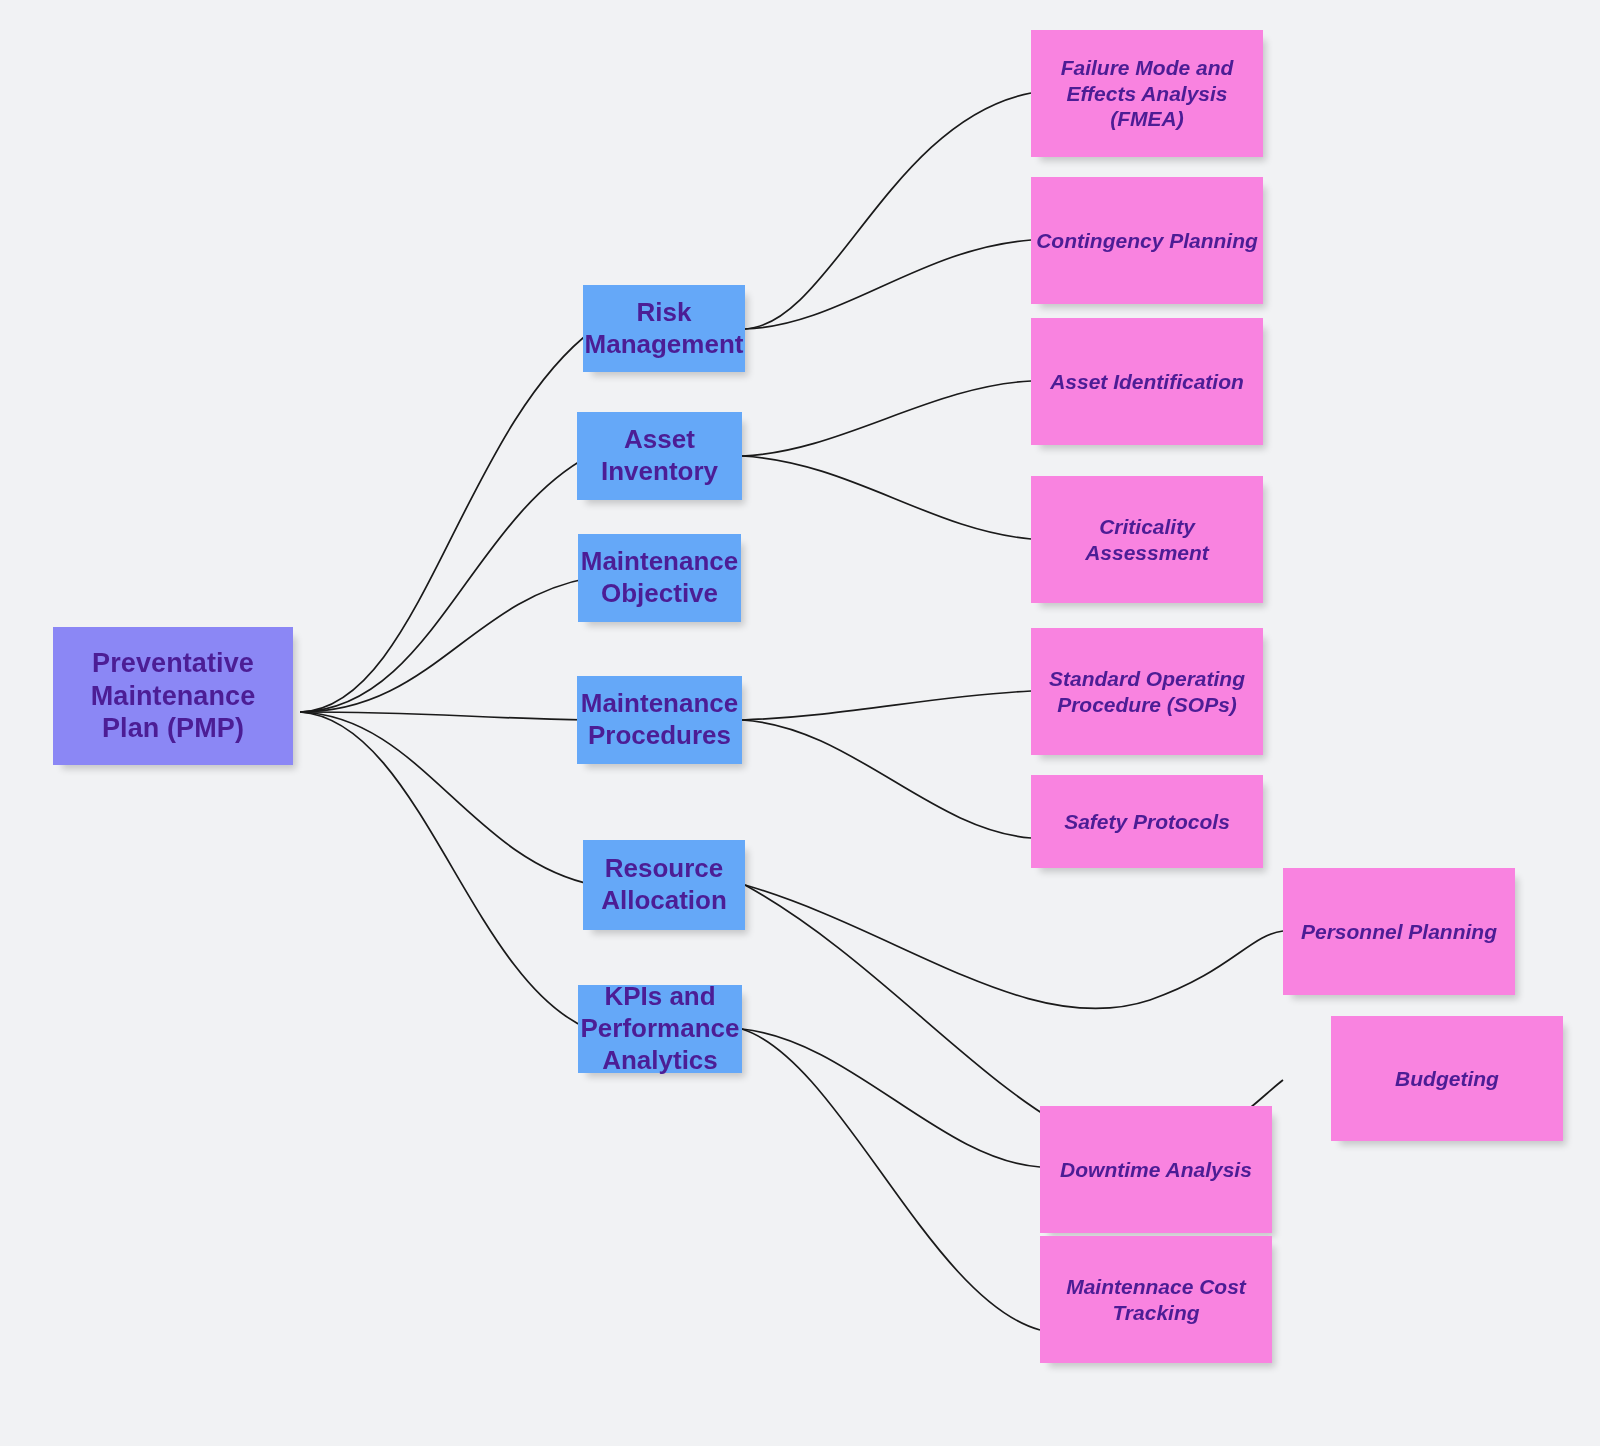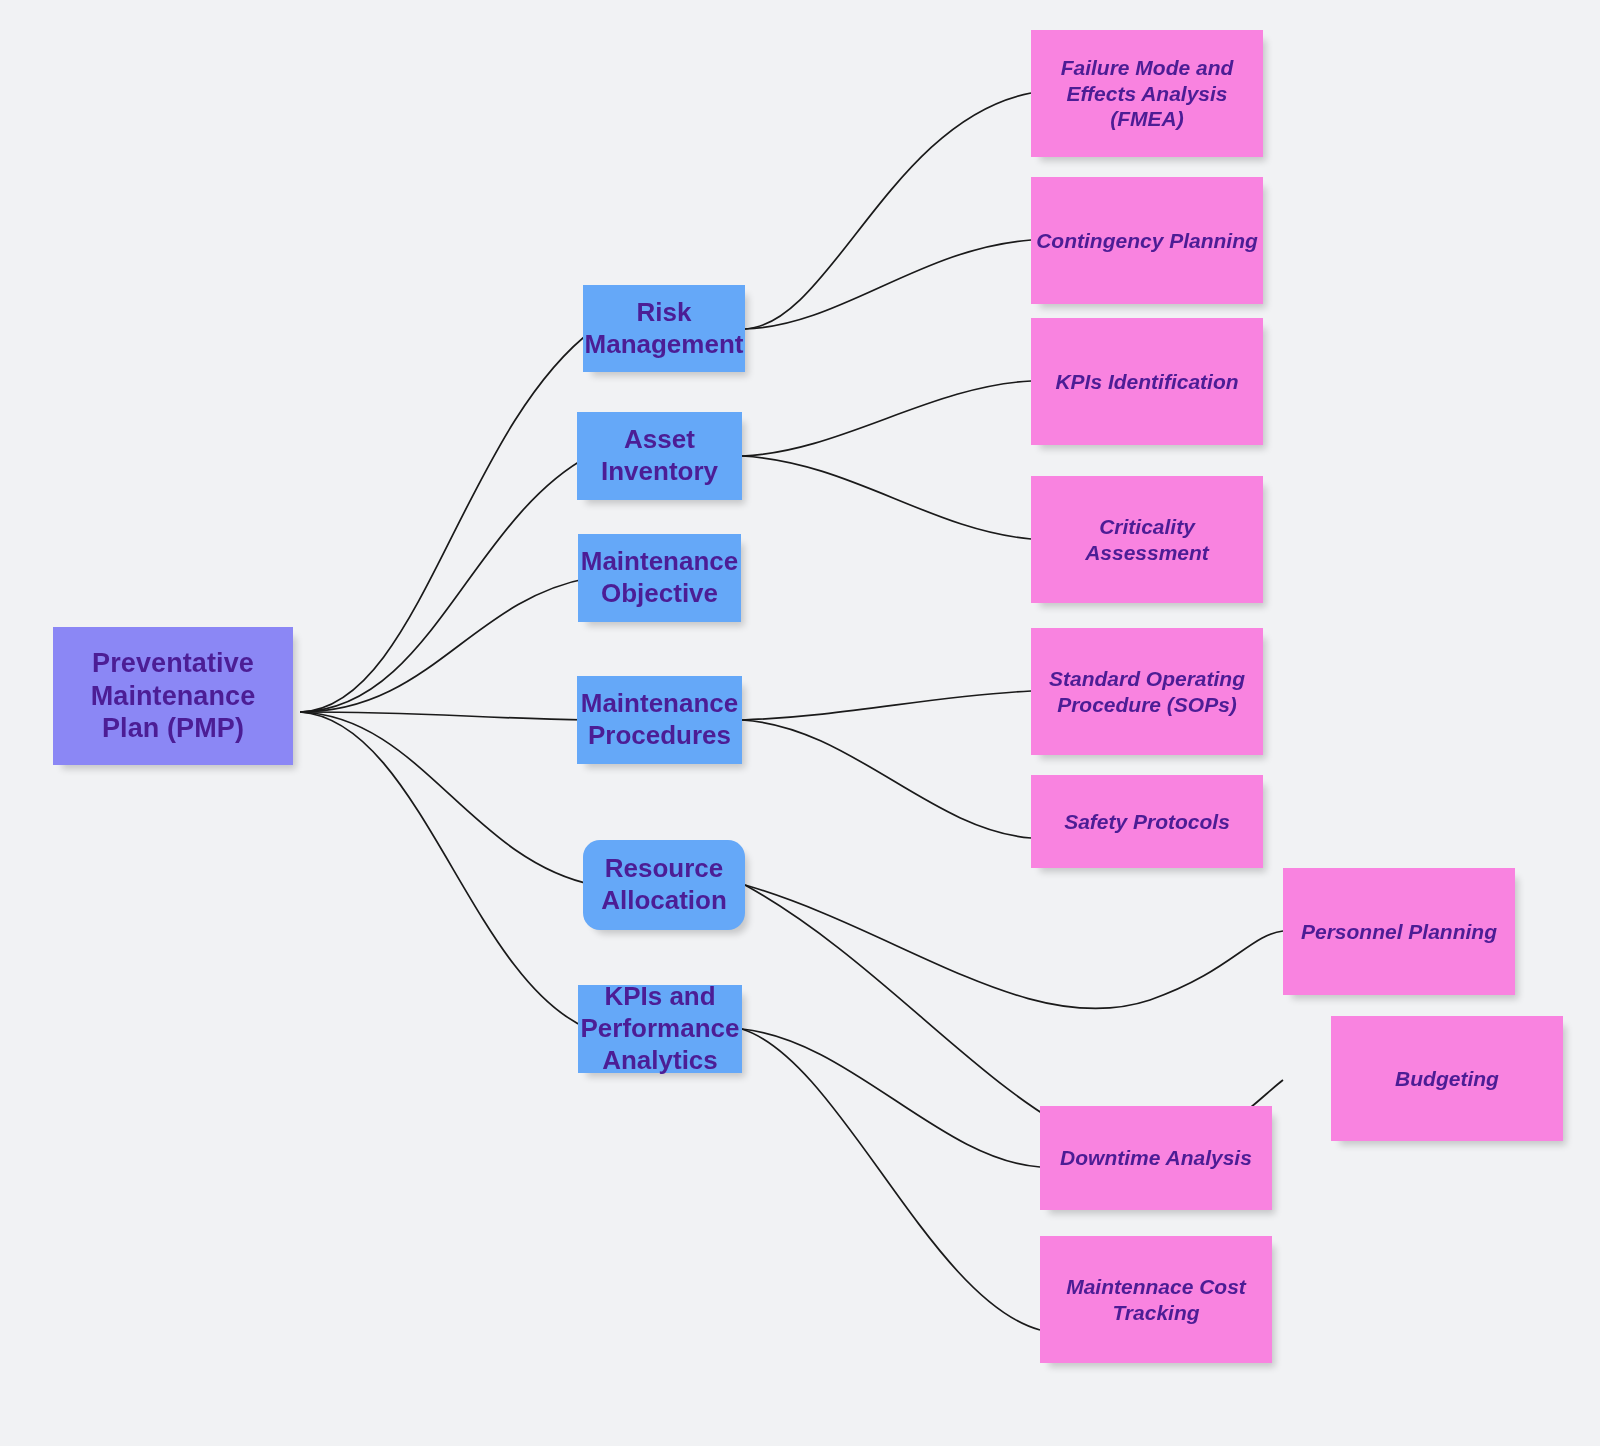--- a/index.html
+++ b/index.html
@@ -82,35 +82,35 @@
 Maintenance
 Plan (PMP)</span></div>
       <div class="node node-branch" style="left: 583px; top: 285px; width: 162px; height: 87px;"><span>Risk
 Management</span></div>
       <div class="node node-branch" style="left: 577px; top: 412px; width: 165px; height: 88px; justify-content: center;"><span>Asset
 Inventory</span></div>
       <div class="node node-branch" style="left: 578px; top: 534px; width: 163px; height: 88px;"><span>Maintenance
 Objective</span></div>
       <div class="node node-branch" style="left: 577px; top: 676px; width: 165px; height: 88px;"><span>Maintenance
 Procedures</span></div>
-      <div class="node node-branch" style="left: 583px; top: 840px; width: 162px; height: 90px; border-radius: 17px;"><span>Resource
+      <div class="node node-branch" style="left: 583px; top: 840px; width: 162px; height: 90px;"><span>Resource
 Allocation</span></div>
       <div class="node node-branch" style="left: 578px; top: 985px; width: 164px; height: 88px;"><span>KPIs and
 Performance
 Analytics</span></div>
       <div class="node node-leaf" style="left: 1031px; top: 30px; width: 232px; height: 127px;"><span>Failure Mode and
 Effects Analysis
 (FMEA)</span></div>
       <div class="node node-leaf" style="left: 1031px; top: 177px; width: 232px; height: 127px;"><span>Contingency Planning</span></div>
-      <div class="node node-leaf" style="left: 1031px; top: 318px; width: 232px; height: 127px;"><span>KPIs Identification</span></div>
+      <div class="node node-leaf" style="left: 1031px; top: 318px; width: 232px; height: 127px;"><span>Asset Identification</span></div>
       <div class="node node-leaf" style="left: 1031px; top: 476px; width: 232px; height: 127px;"><span>Criticality
 Assessment</span></div>
       <div class="node node-leaf" style="left: 1031px; top: 628px; width: 232px; height: 127px;"><span>Standard Operating
 Procedure (SOPs)</span></div>
       <div class="node node-leaf" style="left: 1031px; top: 775px; width: 232px; height: 93px;"><span>Safety Protocols</span></div>
       <div class="node node-leaf" style="left: 1283px; top: 868px; width: 232px; height: 127px;"><span>Personnel Planning</span></div>
       <div class="node node-leaf" style="left: 1283px; top: 1016px; width: 232px; height: 125px; margin-left: 48px;"><span>Budgeting</span></div>
-      <div class="node node-leaf" style="left: 1040px; top: 1106px; width: 232px; height: 104px;"><span>Downtime Analysis</span></div>
+      <div class="node node-leaf" style="left: 1040px; top: 1106px; width: 232px; height: 127px;"><span>Downtime Analysis</span></div>
       <div class="node node-leaf" style="left: 1040px; top: 1236px; width: 232px; height: 127px;"><span>Maintennace Cost
 Tracking</span></div>
     </div>
 
 </div>
 
 </body></html>

